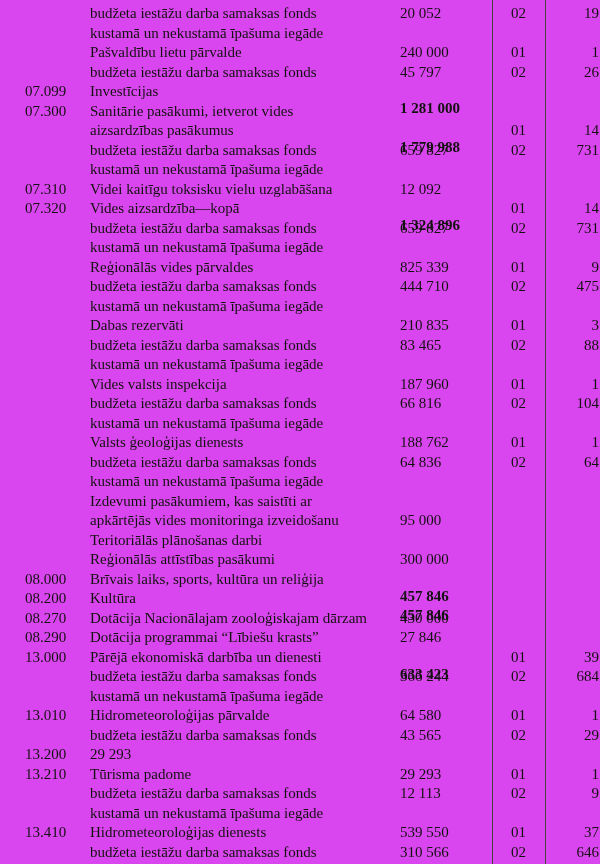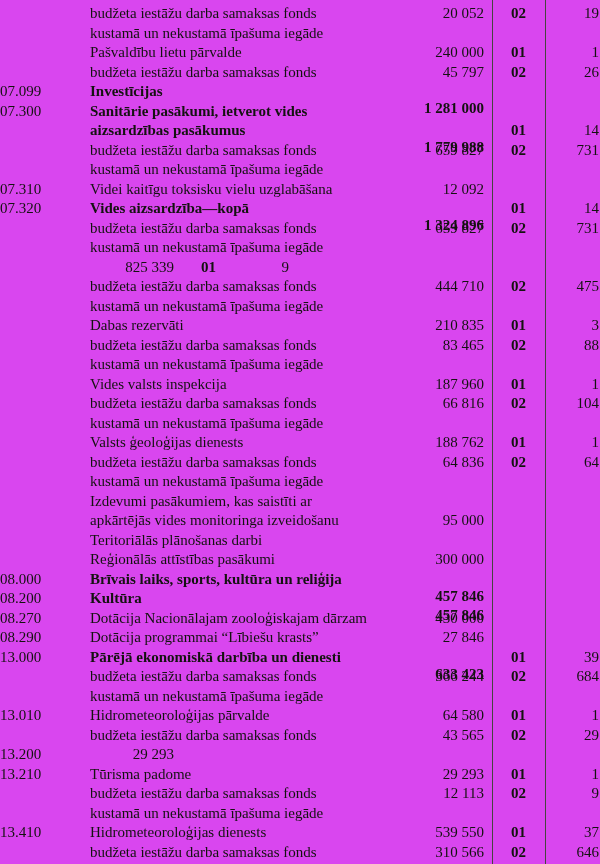--- a/index.html
+++ b/index.html
@@ -27,44 +27,43 @@
   .vline.first { left: 492px; }
   .vline.second { left: 545px; }
   .table { position: relative; }
   .row {
     display: flex;
     height: 19.5px;
     line-height: 19.5px;
     font-size: 15px;
     white-space: nowrap;
   }
-  .row.bold .col-desc { font-weight: 700; }
+  .row.bold .col-desc { font-weight: 400; }
   .row.bold .col-amount { font-weight: 700; margin-top: 17px; }
   .col-code {
     width: 90px;
     box-sizing: border-box;
+    padding-left: 25px;
     flex: 0 0 auto;
   }
   .col-desc {
     flex: 1 1 auto;
     overflow: visible;
   }
   .col-amount {
     flex: 0 0 auto;
     width: 92px;
-    text-align: right;
     box-sizing: border-box;
     padding-right: 8px;
   }
   .col-cls {
     flex: 0 0 auto;
     width: 53px;
     text-align: center;
     box-sizing: border-box;
-    font-weight: bold;
   }
   .col-qty {
     flex: 0 0 auto;
     width: 55px;
     text-align: right;
     box-sizing: border-box;
     padding-right: 1px;
   }
 </style>
 </head>
@@ -160,20 +159,21 @@
       </div>
       <div class="row">
         <span class="col-code"></span>
         <span class="col-desc">kustamā un nekustamā īpašuma iegāde</span>
         <span class="col-amount"></span>
         <span class="col-cls"></span>
         <span class="col-qty"></span>
       </div>
       <div class="row">
         <span class="col-code"></span>
+        <span class="col-desc">Reģionālās vides pārvaldes</span>
         <span class="col-amount">825 339</span>
         <span class="col-cls">01</span>
         <span class="col-qty">9</span>
       </div>
       <div class="row">
         <span class="col-code"></span>
         <span class="col-desc">budžeta iestāžu darba samaksas fonds</span>
         <span class="col-amount">444 710</span>
         <span class="col-cls">02</span>
         <span class="col-qty">475</span>

